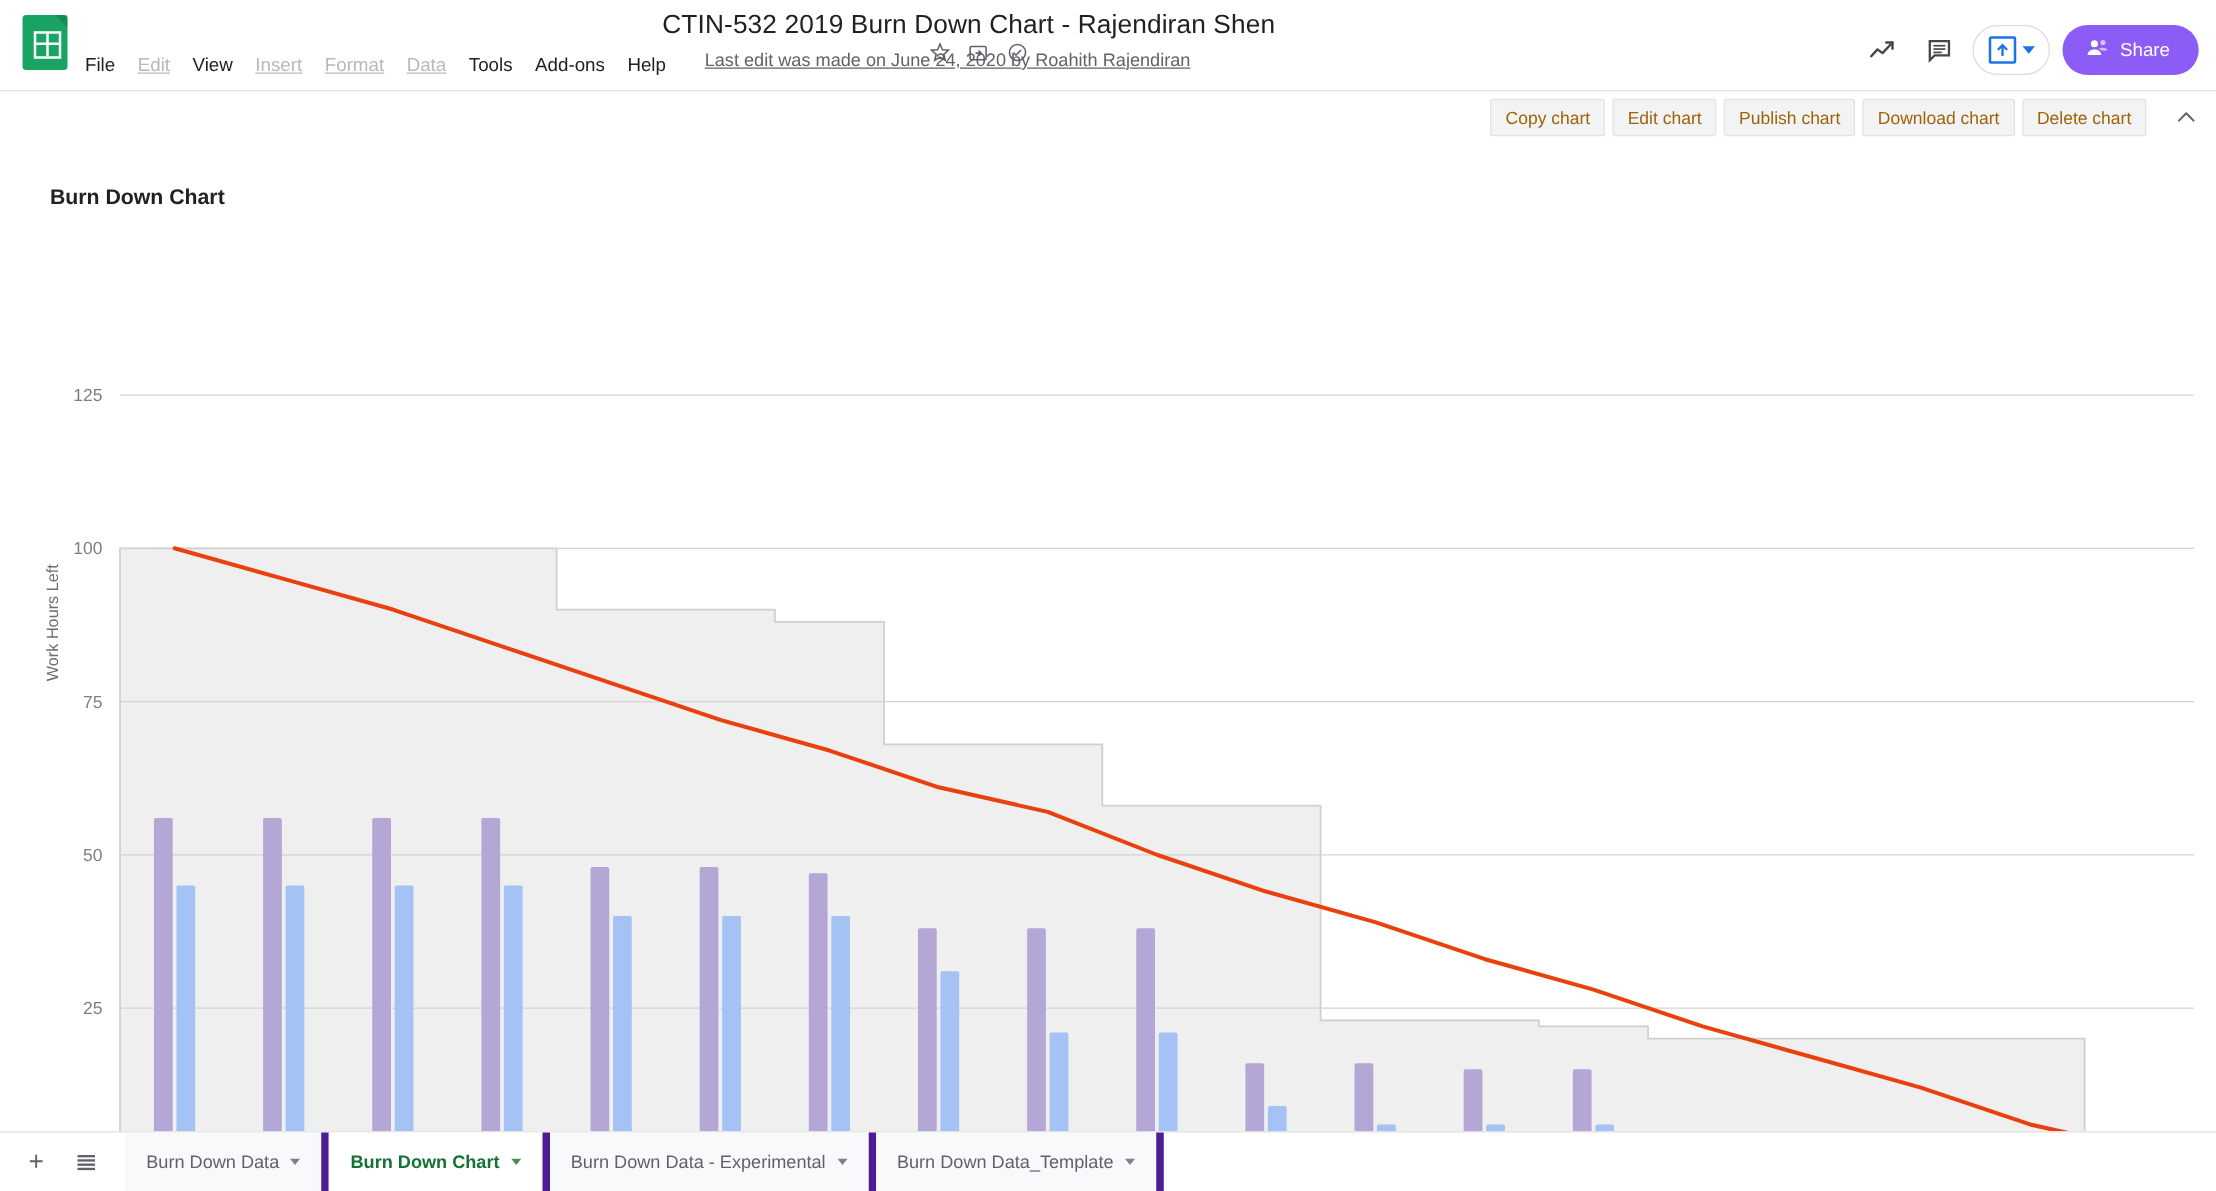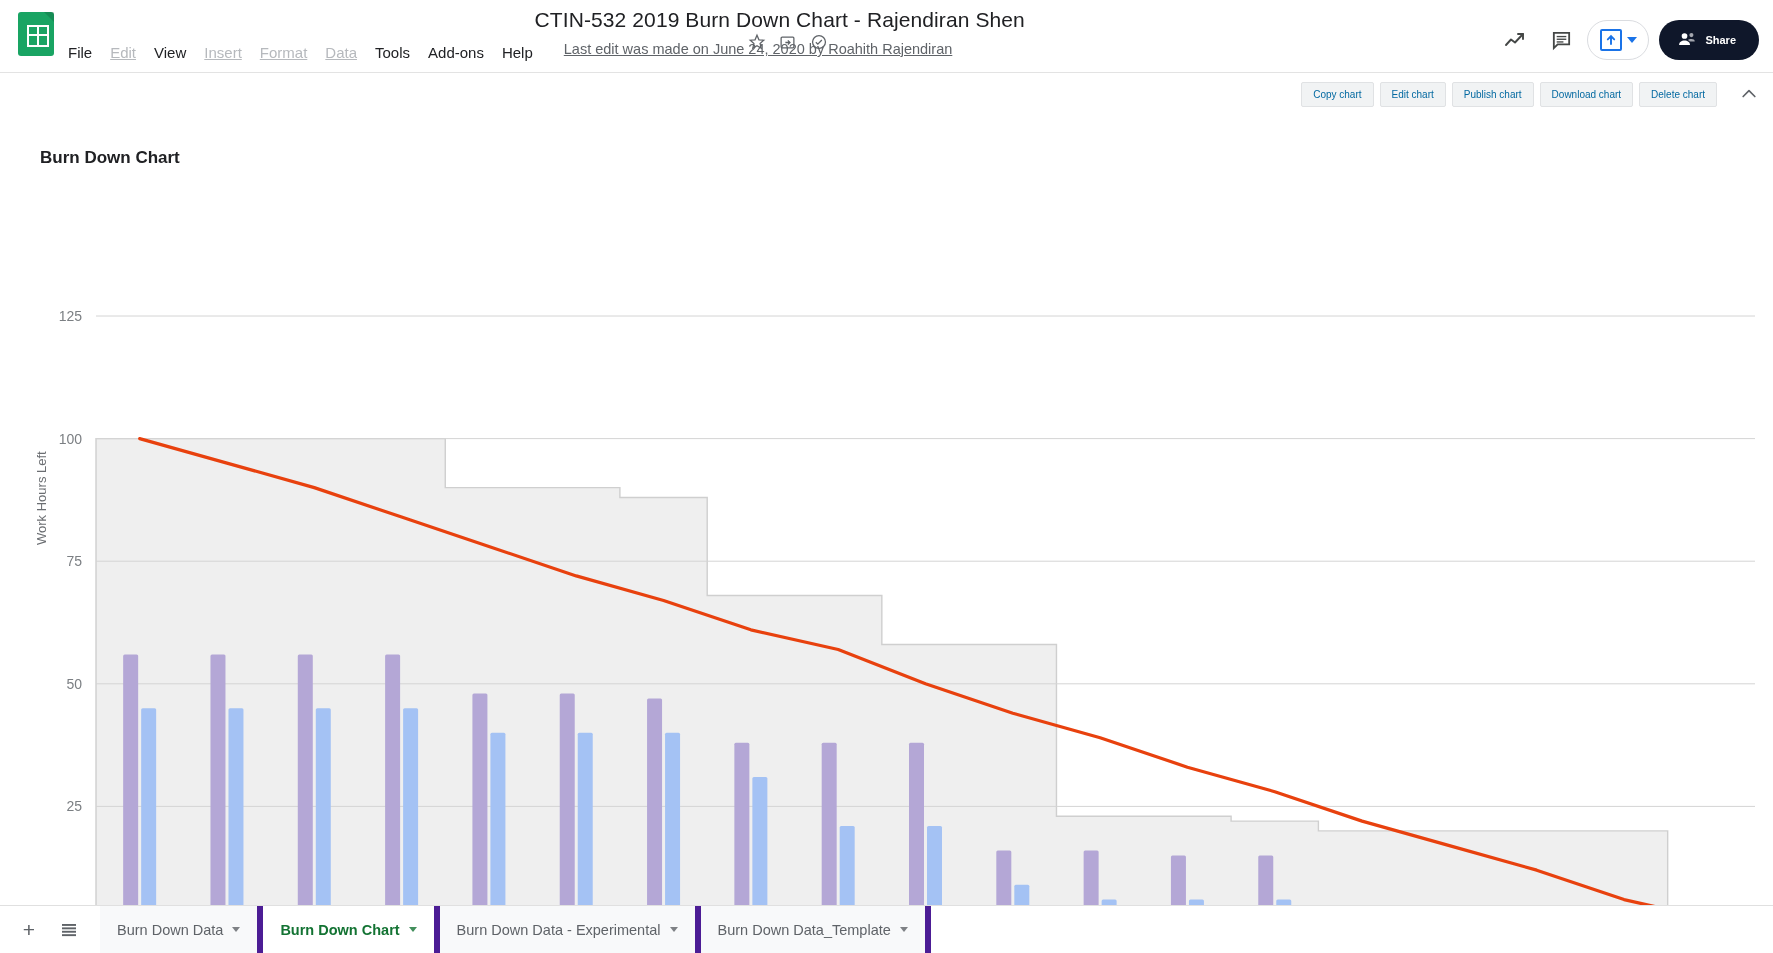--- a/index.html
+++ b/index.html
@@ -111,27 +111,27 @@
     display: flex; align-items: center; justify-content: center;
   }
   .caret-d {
     width: 0; height: 0;
     border-left: 5px solid transparent;
     border-right: 5px solid transparent;
     border-top: 6px solid #1a73e8;
   }
   .share-btn {
     height: 40px;
-    background: #0f172a;
+    background: #8b5cf6;
     color: #fff;
     border-radius: 20px;
     display: flex; align-items: center; gap: 9px;
     padding: 0 23px 0 18px;
-    font-size: 11px;
-    font-weight: bold;
+    font-size: 15px;
+    font-weight: normal;
     cursor: pointer;
     margin-left: 4px;
     white-space: nowrap;
   }
 
   
   .charttoolbar {
     position: relative;
     height: 43px;
     border-top: 1px solid #e3e3e3;
@@ -139,22 +139,22 @@
     align-items: center;
     justify-content: flex-end;
     padding-right: 10px;
     gap: 6px;
     background: #fff;
   }
   .cbtn {
     background: #f1f3f4;
     border: 1px solid #e0e2e4;
     border-radius: 2px;
-    font-size: 10px;
-    color: #0369a1;
+    font-size: 14px;
+    color: #a16207;
     padding: 6px 11px;
     cursor: pointer;
     white-space: nowrap;
   }
   .collapse-ic {
     width: 28px; height: 28px;
     display: flex; align-items: center; justify-content: center;
     color: #5f6368;
     margin-left: 12px;
     cursor: pointer;

